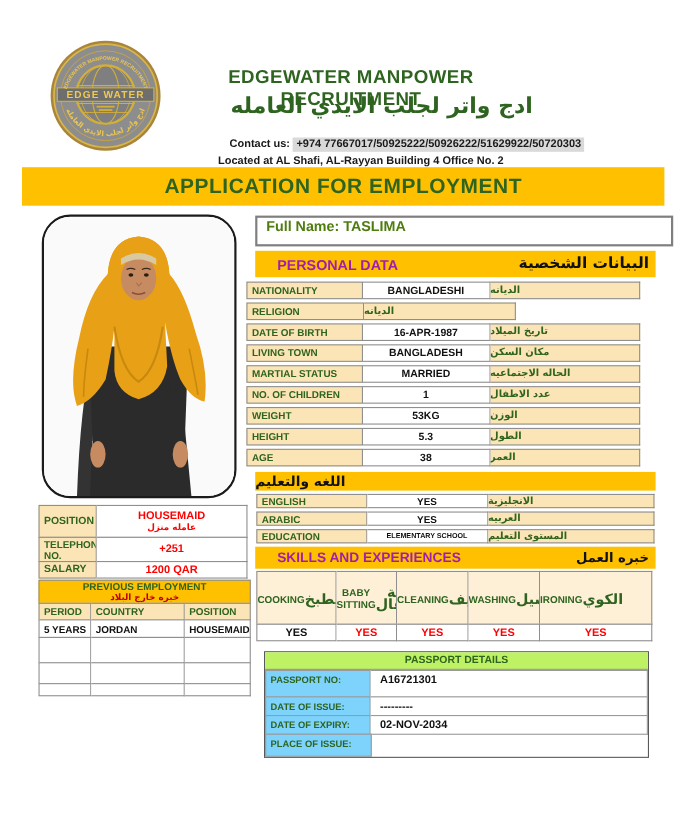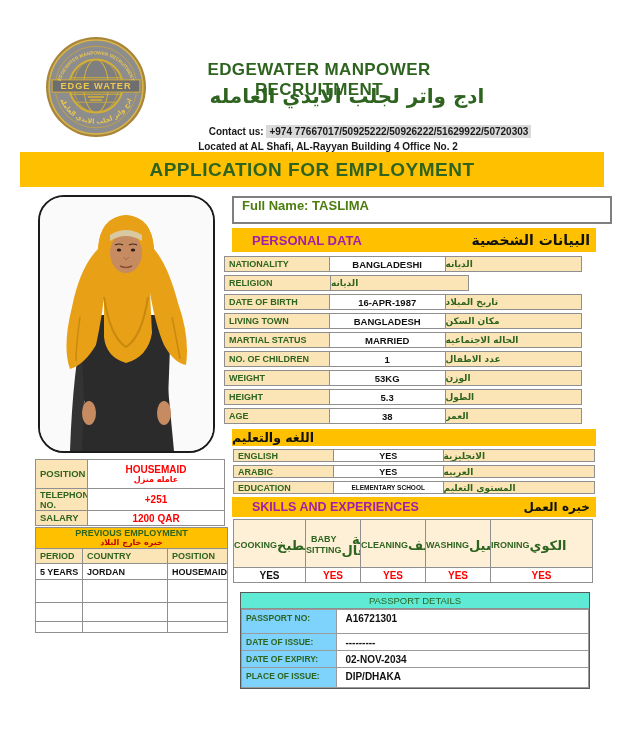--- a/index.html
+++ b/index.html
@@ -60,21 +60,21 @@
   .skills-bar .en{font-size:12.5px;}
   .skills-bar .artitle{font-size:12px;}
   .skills-table{left:233px;top:519px;width:360px;}
   .skills-head .td{height:49px;background:#fdf0d6;align-items:center;justify-content:flex-start;padding-top:3px;}
   .skills-head .sklbl{font-size:9px;font-weight:bold;color:#2f6420;text-align:center;line-height:11px;}
   .skills-head .skar{font-size:13px;font-weight:bold;color:#2f6420;text-align:center;direction:rtl;line-height:11px;}
   .skills-yes .td{height:16px;background:#fff;justify-content:center;font-size:10px;font-weight:bold;}
   .skc0{width:73px;} .skc1{width:55px;} .skc2{width:65px;} .skc3{width:65px;} .skc4{width:102px;}
 
   .passport-table{left:240px;top:592px;width:350px;border:1px solid #595959;}
-  .passport-title{height:15px;background:#5eead4;display:flex;align-items:center;justify-content:center;font-size:9.5px;font-weight:normal;color:#2f6420;border-bottom:1px solid #8f8f8f;}
+  .passport-title{height:15px;background:#bef264;display:flex;align-items:center;justify-content:center;font-size:9.5px;font-weight:bold;color:#2f6420;border-bottom:1px solid #8f8f8f;}
   .passport-table .tr + .tr{margin-top:-1px;}
   .passport-table .td{border-color:#9a9a9a;}
   .passport-table .lblcell{width:97px;background:#7dd3fc;font-size:8.5px;align-items:flex-start;padding-top:3px;}
   .passport-table .valcell{width:253px;justify-content:flex-start;align-items:flex-start;padding:3px 0 0 8px;font-size:10px;}
   .pr0{height:25px;} .pr1{height:18px;} .pr2{height:18px;text-align:center;} .pr3{height:21px;}
 
   
   .pos-table{left:35px;top:459px;width:190px;}
   .pos-table .lblcell{width:53px;font-size:9.5px;line-height:10px;}
   .pos-table .valcell{width:137px;flex-direction:column;justify-content:center;}
@@ -284,21 +284,20 @@
     <div class="tr pr1">
         <div class="td lblcell pr1">DATE OF ISSUE:</div>
         <div class="td valcell pr1">---------</div>
       </div>
     <div class="tr pr2">
         <div class="td lblcell pr2">DATE OF EXPIRY:</div>
         <div class="td valcell pr2">02-NOV-2034</div>
       </div>
     <div class="tr pr3">
         <div class="td lblcell pr3">PLACE OF ISSUE:</div>
-        <div class="td valcell pr3">DIP/DHAKA</div>
       </div>
   </div>
 
   <div class="abs pos-table tstack">
     <div class="tr posr0">
       <div class="td lblcell posr0">POSITION</div>
       <div class="td valcell posr0">
         <span class="pos-v1">HOUSEMAID</span>
         <span class="pos-v2 ar">عامله منزل</span>
       </div>

